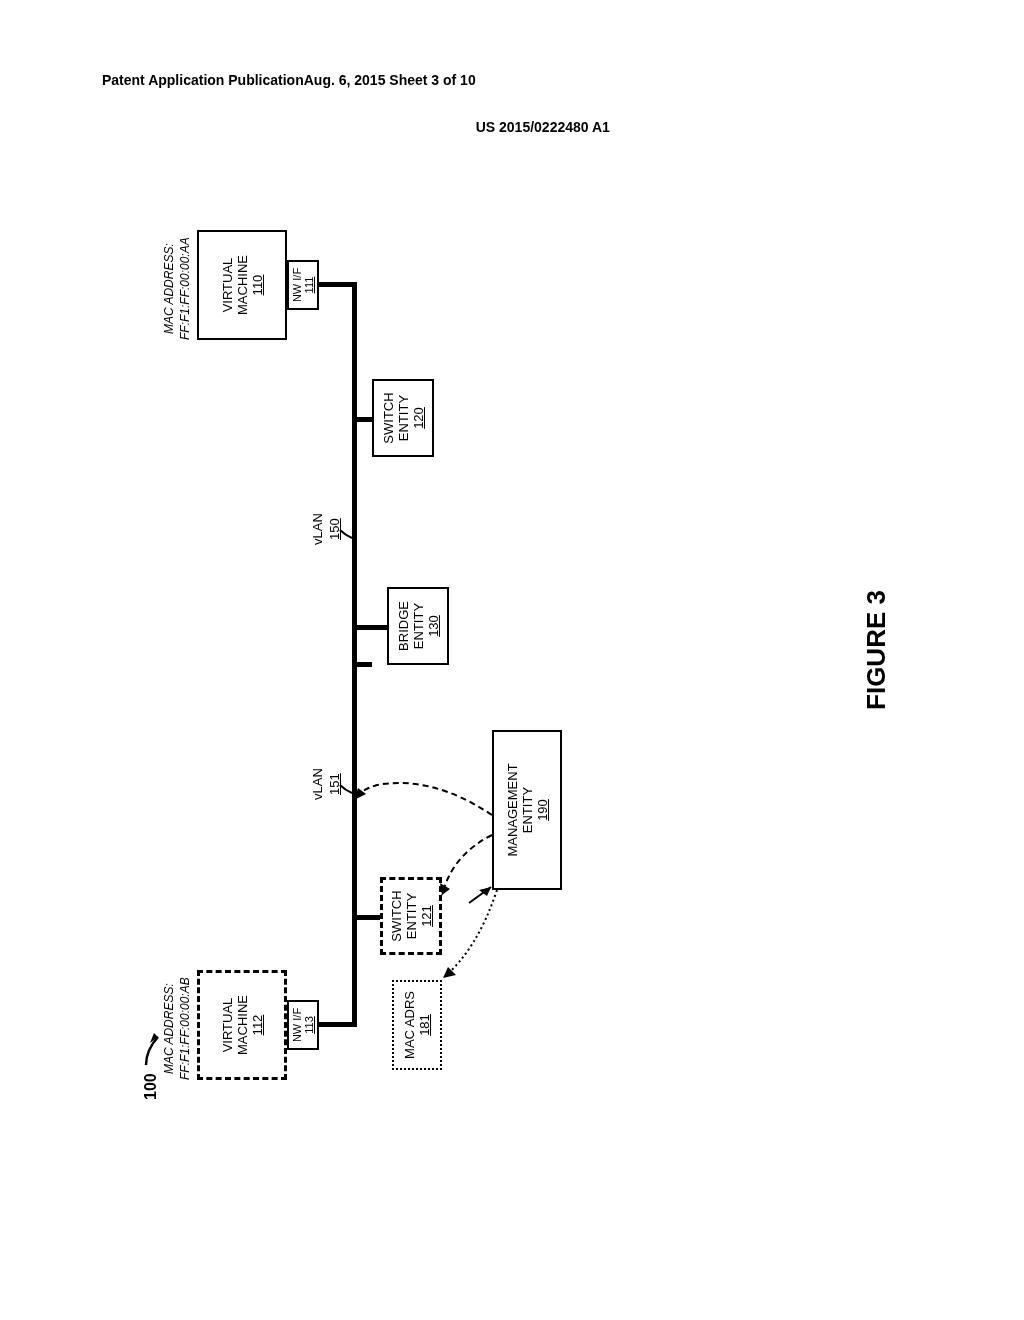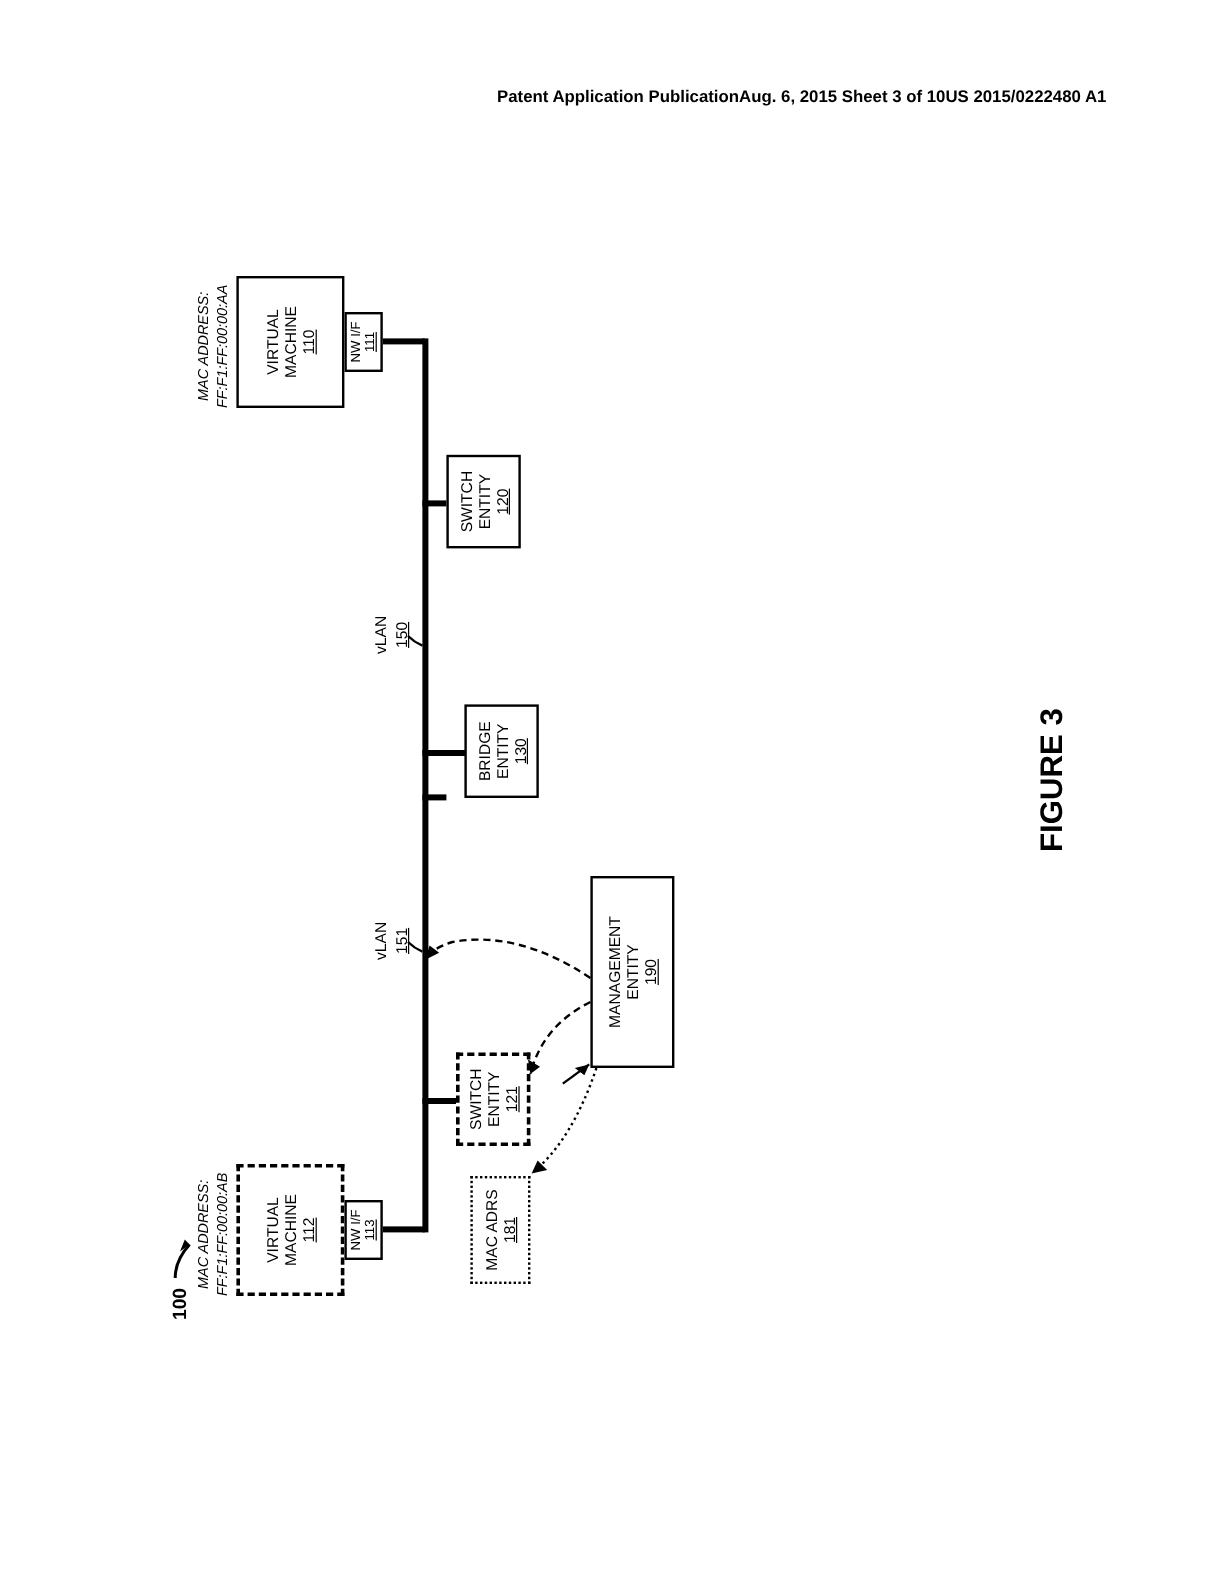--- a/index.html
+++ b/index.html
@@ -12,32 +12,33 @@
       height: 1320px;
       background: white;
       font-family: Arial, sans-serif;
       position: relative;
     }
     .page-header {
       position: absolute;
       top: 72px;
       width: 100%;
       display: flex;
-      justify-content: flex-end;
+      justify-content: flex-start;
       padding: 0 102px;
       font-size: 14px;
     }
     .header-left {
       font-weight: bold;
     }
     .header-center {
       font-weight: bold;
     }
     .header-right {
       font-weight: bold;
+      margin-top: 47px;
     }
     .diagram-container {
       position: absolute;
       top: 150px;
       left: 50px;
       width: 924px;
       height: 1000px;
     }
     .rotated-diagram {
       position: absolute;

